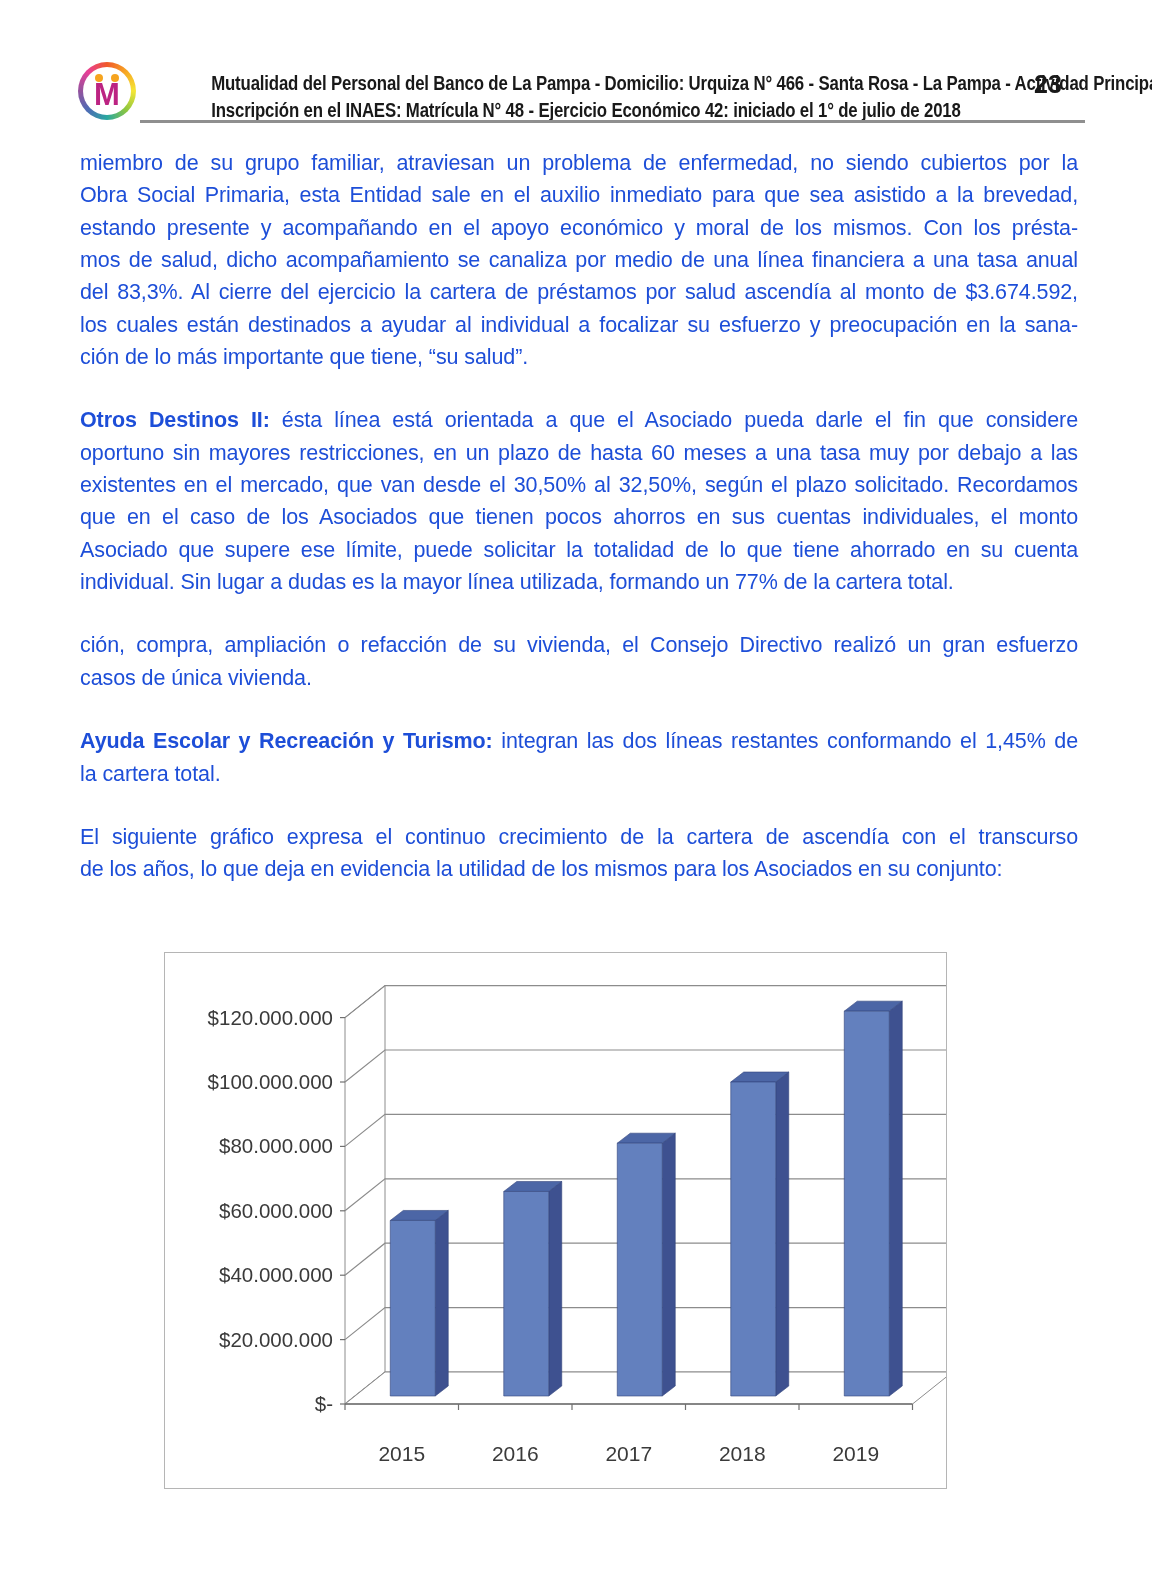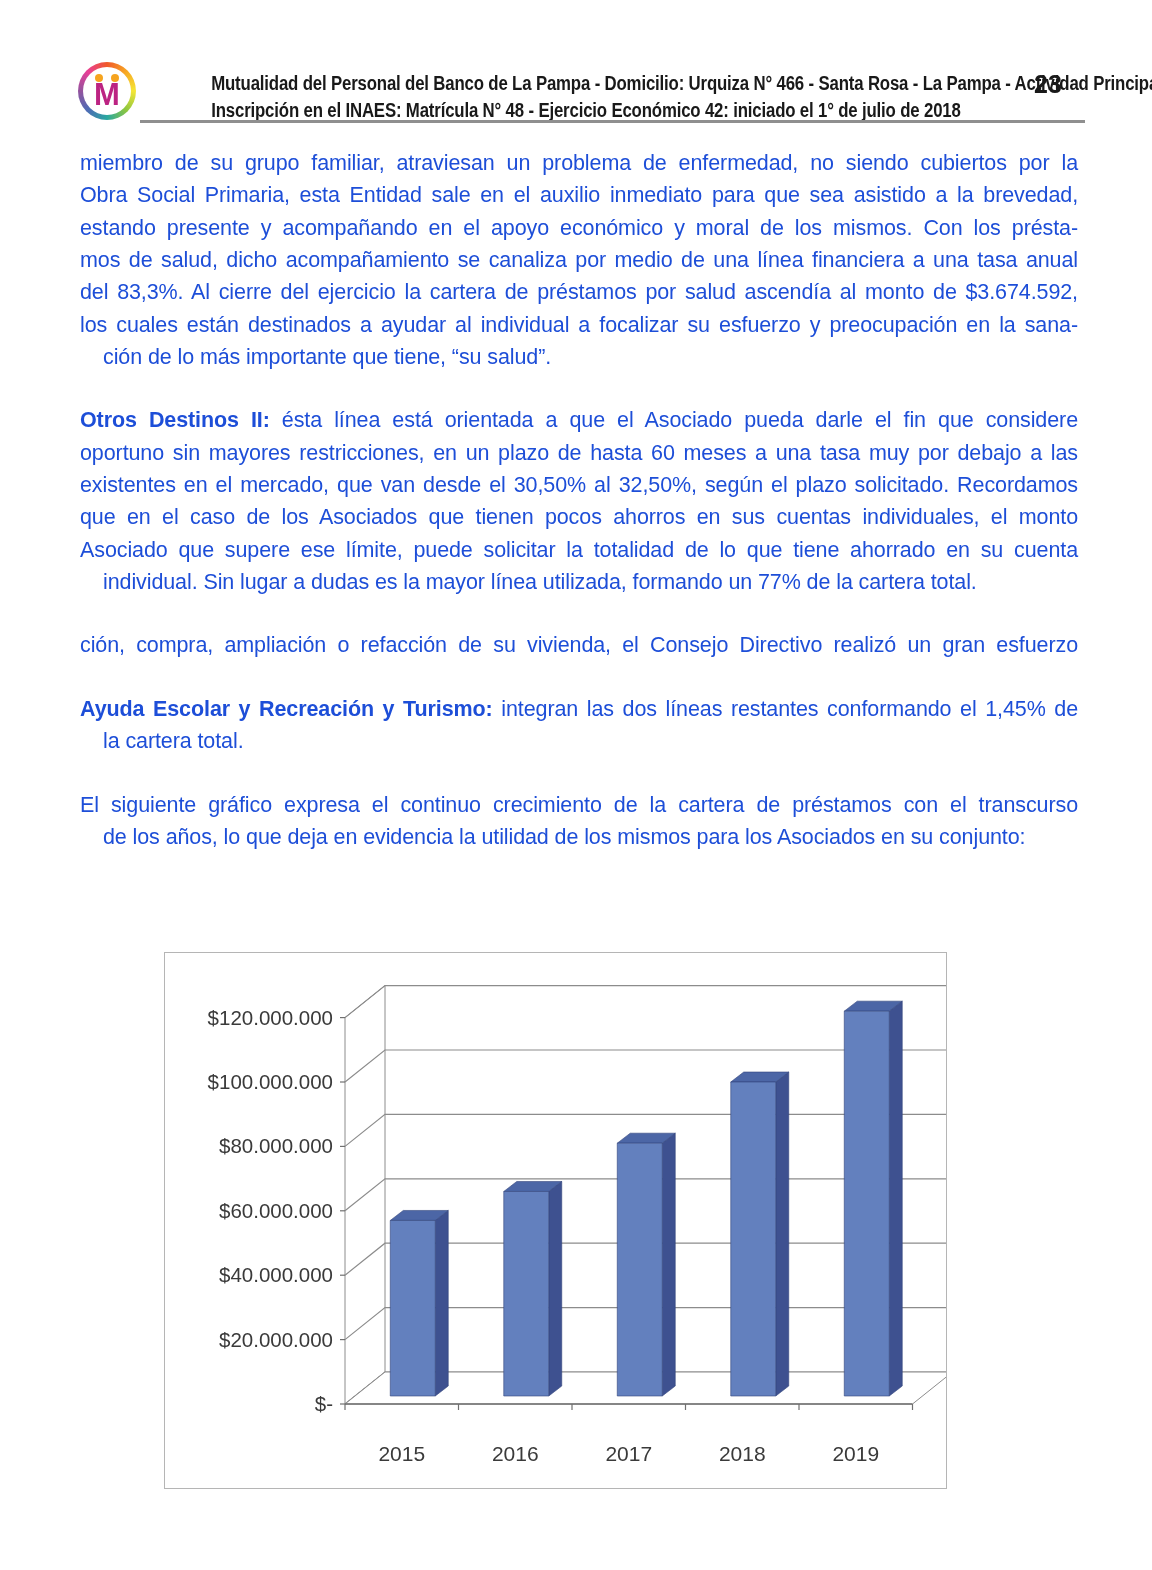--- a/index.html
+++ b/index.html
@@ -27,21 +27,21 @@
   .hdr-line { font-weight:bold; font-size:20px; line-height:27px; white-space:nowrap;
               transform:scaleX(0.84); transform-origin:50% 50%; letter-spacing:-0.2px; color:#191919; }
   .hdr-page-num { position:absolute; left:1034px; top:70px; font-weight:bold; font-size:25px; color:#191919; }
   .hdr-rule { position:absolute; left:140px; top:120px; width:945px; height:3px; background:#8f8f8f; }
 
   
   .body-text { position:absolute; left:80px; top:147px; width:998px;
                font-size:21.5px; line-height:32.35px; letter-spacing:-0.1px; color:#1d4ed8; }
   .paragraph { margin:0 0 31px 0; }
   .tline { text-align:justify; text-align-last:justify; }
-  .tline.last { text-align-last:left;margin-left:23px; }
+  .tline.last { text-align-last:left; }
   .lead { font-weight:bold; }
 
   
   .chart-card {
     position:absolute; left:164px; top:952px; width:783px; height:537px;
     background:#fff; border:1px solid #b5b5b5; box-sizing:border-box;
   }
   .chart-card svg { display:block; }
   .chart-card text { font-family:"Liberation Sans", sans-serif; }
 </style>
@@ -79,27 +79,28 @@
       <div class="paragraph">
         <div class="tline"><span class="lead">Otros Destinos II:</span> ésta línea está orientada a que el Asociado pueda darle el fin que considere</div>
         <div class="tline">oportuno sin mayores restricciones, en un plazo de hasta 60 meses a una tasa muy por debajo a las</div>
         <div class="tline">existentes en el mercado, que van desde el 30,50% al 32,50%, según el plazo solicitado. Recordamos</div>
         <div class="tline">que en el caso de los Asociados que tienen pocos ahorros en sus cuentas individuales, el monto</div>
         <div class="tline">Asociado que supere ese límite, puede solicitar la totalidad de lo que tiene ahorrado en su cuenta</div>
         <div class="tline last">individual. Sin lugar a dudas es la mayor línea utilizada, formando un 77% de la cartera total.</div>
       </div>
       <div class="paragraph">
         <div class="tline">ción, compra, ampliación o refacción de su vivienda, el Consejo Directivo realizó un gran esfuerzo</div>
+        <div class="tline last">casos de única vivienda.</div>
       </div>
       <div class="paragraph">
         <div class="tline"><span class="lead">Ayuda Escolar y Recreación y Turismo:</span> integran las dos líneas restantes conformando el 1,45% de</div>
         <div class="tline last">la cartera total.</div>
       </div>
       <div class="paragraph">
-        <div class="tline">El siguiente gráfico expresa el continuo crecimiento de la cartera de préstamos con el transcurso</div>
+        <div class="tline">El siguiente gráfico expresa el continuo crecimiento de la cartera de ascendía con el transcurso</div>
         <div class="tline last">de los años, lo que deja en evidencia la utilidad de los mismos para los Asociados en su conjunto:</div>
       </div>
     </div>
 
   <div class="chart-card">
       <svg width="781" height="535" viewBox="0 0 781 535">
         <polygon points="180,64.59999999999997 220,32.599999999999966 220,419 180,451" fill="#ffffff" stroke="#8c8c8c" stroke-width="1"></polygon>
         <path d="M 180 451 L 220 419 L 787.5 419" fill="none" stroke="#8c8c8c" stroke-width="1.2"></path>
         <path d="M 180 386.6 L 220 354.6 L 787.5 354.6" fill="none" stroke="#8c8c8c" stroke-width="1.2"></path>
         <path d="M 180 322.2 L 220 290.2 L 787.5 290.2" fill="none" stroke="#8c8c8c" stroke-width="1.2"></path>

